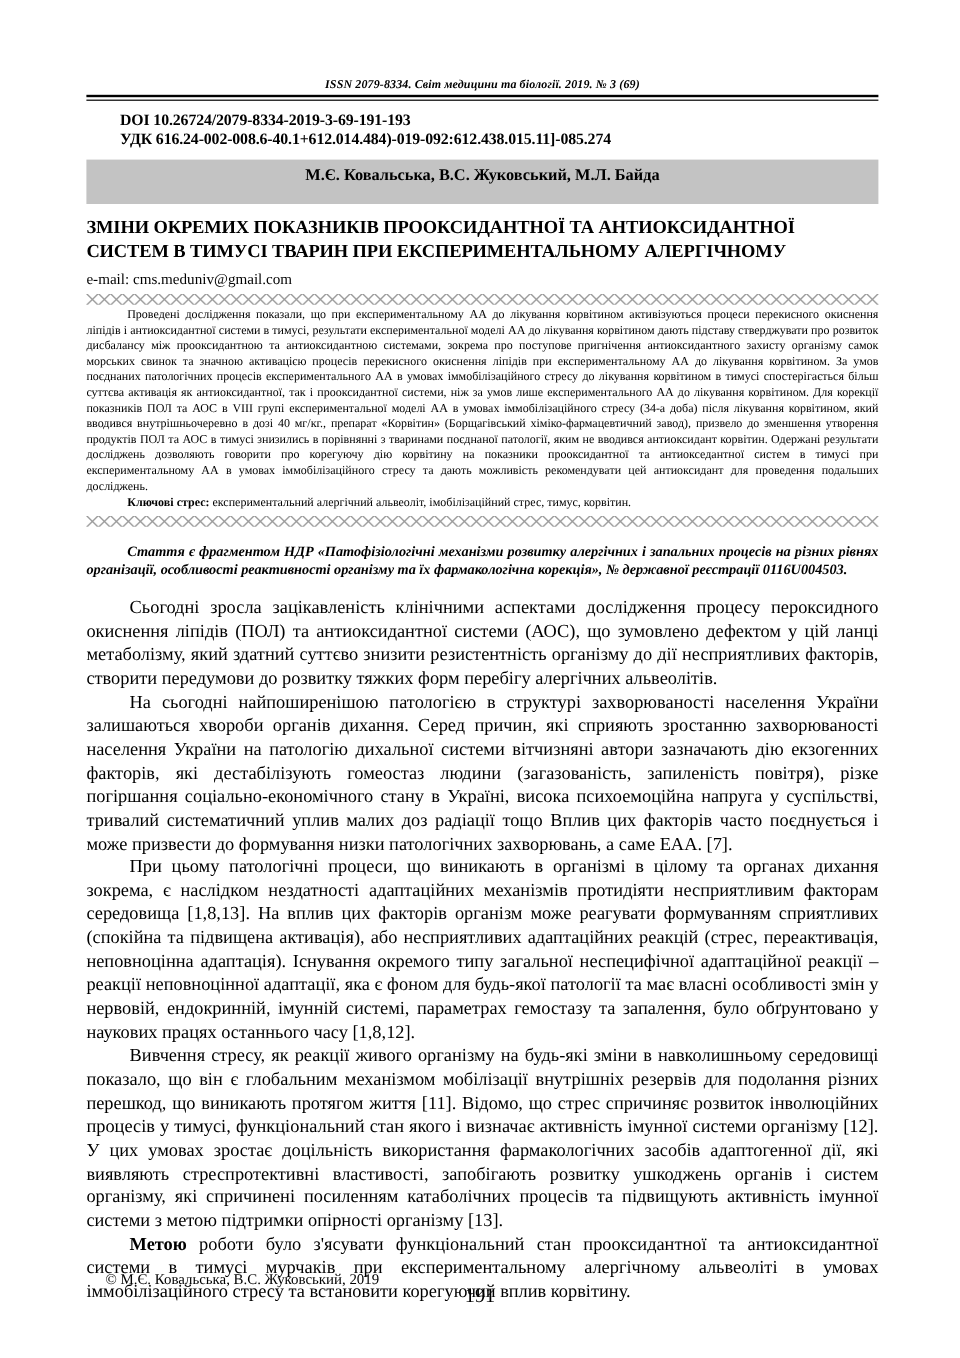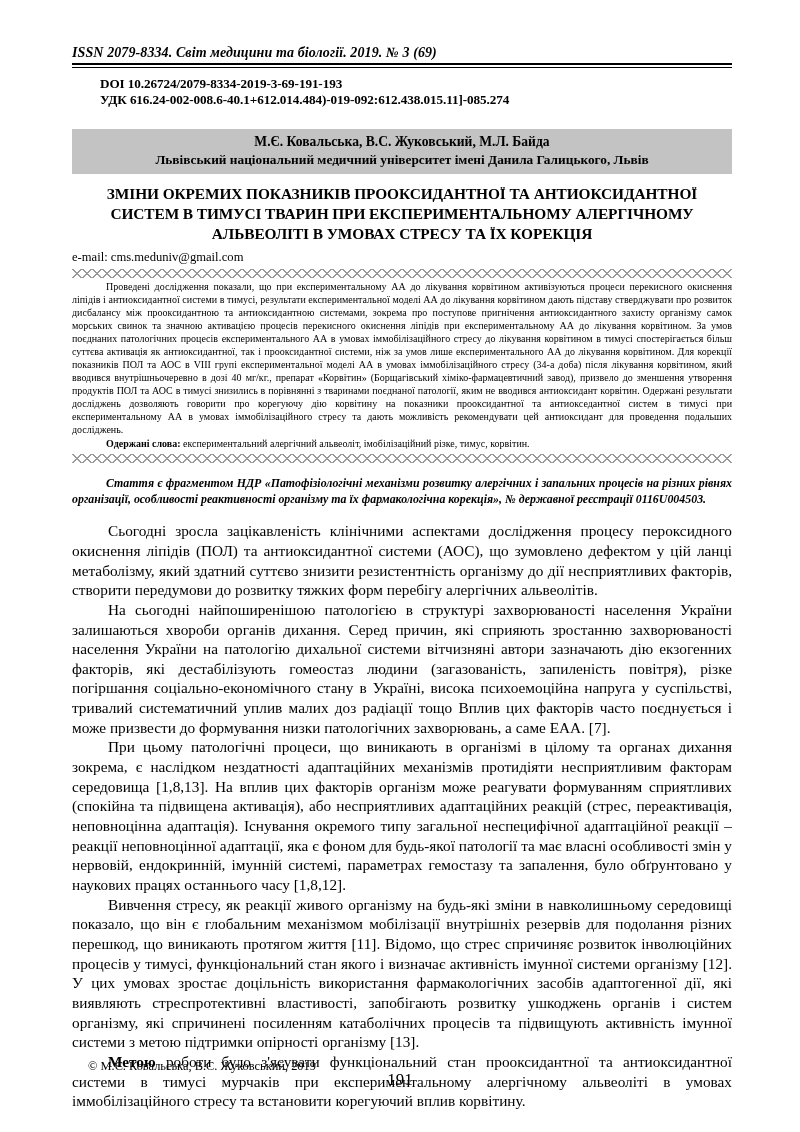--- a/index.html
+++ b/index.html
@@ -22,26 +22,26 @@
   }
   .content {
     position: absolute;
     left: 72px;
     top: 0;
     width: 660px;
   }
 
   
   .runninghead {
-    text-align: left;
+    text-align: center;
     font-style: italic;
     font-weight: bold;
-    font-size: 14px;
+    font-size: 10px;
     letter-spacing: 0.1px;
-    padding-top: 45px;
+    padding-top: 65px;
     line-height: 1.1;
   }
   .rule-double {
     margin-top: 3px;
     border-top: 2.2px solid #000;
     border-bottom: 1px solid #000;
     height: 1.5px;
     box-sizing: content-box;
   }
 
@@ -50,36 +50,36 @@
     margin-top: 8px;
     font-weight: bold;
     font-size: 13.2px;
     line-height: 1.24;
     letter-spacing: -0.1px;
     margin-left: 28px;
   }
 
   
   .authors-band {
-    margin-top: 20px;
+    margin-top: 9px;
     background: #c3c3c3;
     text-align: center;
     font-weight: bold;
     font-size: 13.6px;
     line-height: 1.42;
-    padding: 3px 2px 4px 2px;
+    padding: 3px 2px 14px 2px;
   }
   .authors-band .affil {
     font-size: 13.3px;
   }
 
   
   .title {
     margin-top: 10px;
-    text-align: center;
+    text-align: left;
     font-weight: bold;
     font-size: 15.4px;
     line-height: 1.3;
     letter-spacing: -0.1px;
   }
 
   
   .email {
     margin-top: 6px;
     text-align: left;
@@ -166,36 +166,34 @@
     <div class="runninghead">ISSN 2079-8334. Світ медицини та біології. 2019. № 3 (69)</div>
     <div class="rule-double"></div>
 
     <div class="idblock">
       <div>DOI 10.26724/2079-8334-2019-3-69-191-193</div>
       <div>УДК 616.24-002-008.6-40.1+612.014.484)-019-092:612.438.015.11]-085.274</div>
     </div>
 
     <div class="authors-band">
       <div>М.Є. Ковальська, В.С. Жуковський, М.Л. Байда</div>
-      <div class="affil">Львівський національний медичний університет імені Данила Галицького, Львів</div>
     </div>
 
     <div class="title">
       <div>ЗМІНИ ОКРЕМИХ ПОКАЗНИКІВ ПРООКСИДАНТНОЇ ТА АНТИОКСИДАНТНОЇ</div>
       <div>СИСТЕМ В ТИМУСІ ТВАРИН ПРИ ЕКСПЕРИМЕНТАЛЬНОМУ АЛЕРГІЧНОМУ</div>
-      <div>АЛЬВЕОЛІТІ В УМОВАХ СТРЕСУ ТА ЇХ КОРЕКЦІЯ</div>
     </div>
 
     <div class="email">e-mail: cms.meduniv@gmail.com</div>
 
     <div class="wavy"></div>
 
     <div class="abstract">
       <p>Проведені дослідження показали, що при експериментальному АА до лікування корвітином активізуються процеси перекисного окиснення ліпідів і антиоксидантної системи в тимусі, результати експериментальної моделі АА до лікування корвітином дають підставу стверджувати про розвиток дисбалансу між прооксидантною та антиоксидантною системами, зокрема про поступове пригнічення антиоксидантного захисту організму самок морських свинок та значною активацією процесів перекисного окиснення ліпідів при експериментальному АА до лікування корвітином. За умов поєднаних патологічних процесів експериментального АА в умовах іммобілізаційного стресу до лікування корвітином в тимусі спостерігається більш суттєва активація як антиоксидантної, так і прооксидантної системи, ніж за умов лише експериментального АА до лікування корвітином. Для корекції показників ПОЛ та АОС в VIII групі експериментальної моделі АА в умовах іммобілізаційного стресу (34-а доба) після лікування корвітином, який вводився внутрішньочеревно в дозі 40 мг/кг., препарат «Корвітин» (Борщагівський хіміко-фармацевтичний завод), призвело до зменшення утворення продуктів ПОЛ та АОС в тимусі знизились в порівнянні з тваринами поєднаної патології, яким не вводився антиоксидант корвітин. Одержані результати досліджень дозволяють говорити про корегуючу дію корвітину на показники прооксидантної та антиокседантної систем в тимусі при експериментальному АА в умовах іммобілізаційного стресу та дають можливість рекомендувати цей антиоксидант для проведення подальших досліджень.</p>
-      <p class="kw"><b>Одержані слова:</b><span> експериментальний алергічний альвеоліт, імобілізаційний різке, тимус, корвітин.</span></p>
+      <p class="kw"><b>Ключові стрес:</b><span> експериментальний алергічний альвеоліт, імобілізаційний стрес, тимус, корвітин.</span></p>
     </div>
 
     <div class="wavy"></div>
 
     <div class="ndr">Стаття є фрагментом НДР «Патофізіологічні механізми розвитку алергічних і запальних процесів на різних рівнях організації, особливості реактивності організму та їх фармакологічна корекція», № державної реєстрації 0116U004503.</div>
 
     <div class="body">
       <p>Сьогодні зросла зацікавленість клінічними аспектами дослідження процесу пероксидного окиснення ліпідів (ПОЛ) та антиоксидантної системи (АОС), що зумовлено дефектом у цій ланці метаболізму, який здатний суттєво знизити резистентність організму до дії несприятливих факторів, створити передумови до розвитку тяжких форм перебігу алергічних альвеолітів.</p>
       <p>На сьогодні найпоширенішою патологією в структурі захворюваності населення України залишаються хвороби органів дихання. Серед причин, які сприяють зростанню захворюваності населення України на патологію дихальної системи вітчизняні автори зазначають дію екзогенних факторів, які дестабілізують гомеостаз людини (загазованість, запиленість повітря), різке погіршання соціально-економічного стану в Україні, висока психоемоційна напруга у суспільстві, тривалий систематичний уплив малих доз радіації тощо Вплив цих факторів часто поєднується і може призвести до формування низки патологічних захворювань, а саме ЕАА. [7].</p>
       <p>При цьому патологічні процеси, що виникають в організмі в цілому та органах дихання зокрема, є наслідком нездатності адаптаційних механізмів протидіяти несприятливим факторам середовища [1,8,13]. На вплив цих факторів організм може реагувати формуванням сприятливих (спокійна та підвищена активація), або несприятливих адаптаційних реакцій (стрес, переактивація, неповноцінна адаптація). Існування окремого типу загальної неспецифічної адаптаційної реакції – реакції неповноцінної адаптації, яка є фоном для будь-якої патології та має власні особливості змін у нервовій, ендокринній, імунній системі, параметрах гемостазу та запалення, було обґрунтовано у наукових працях останнього часу [1,8,12].</p>

